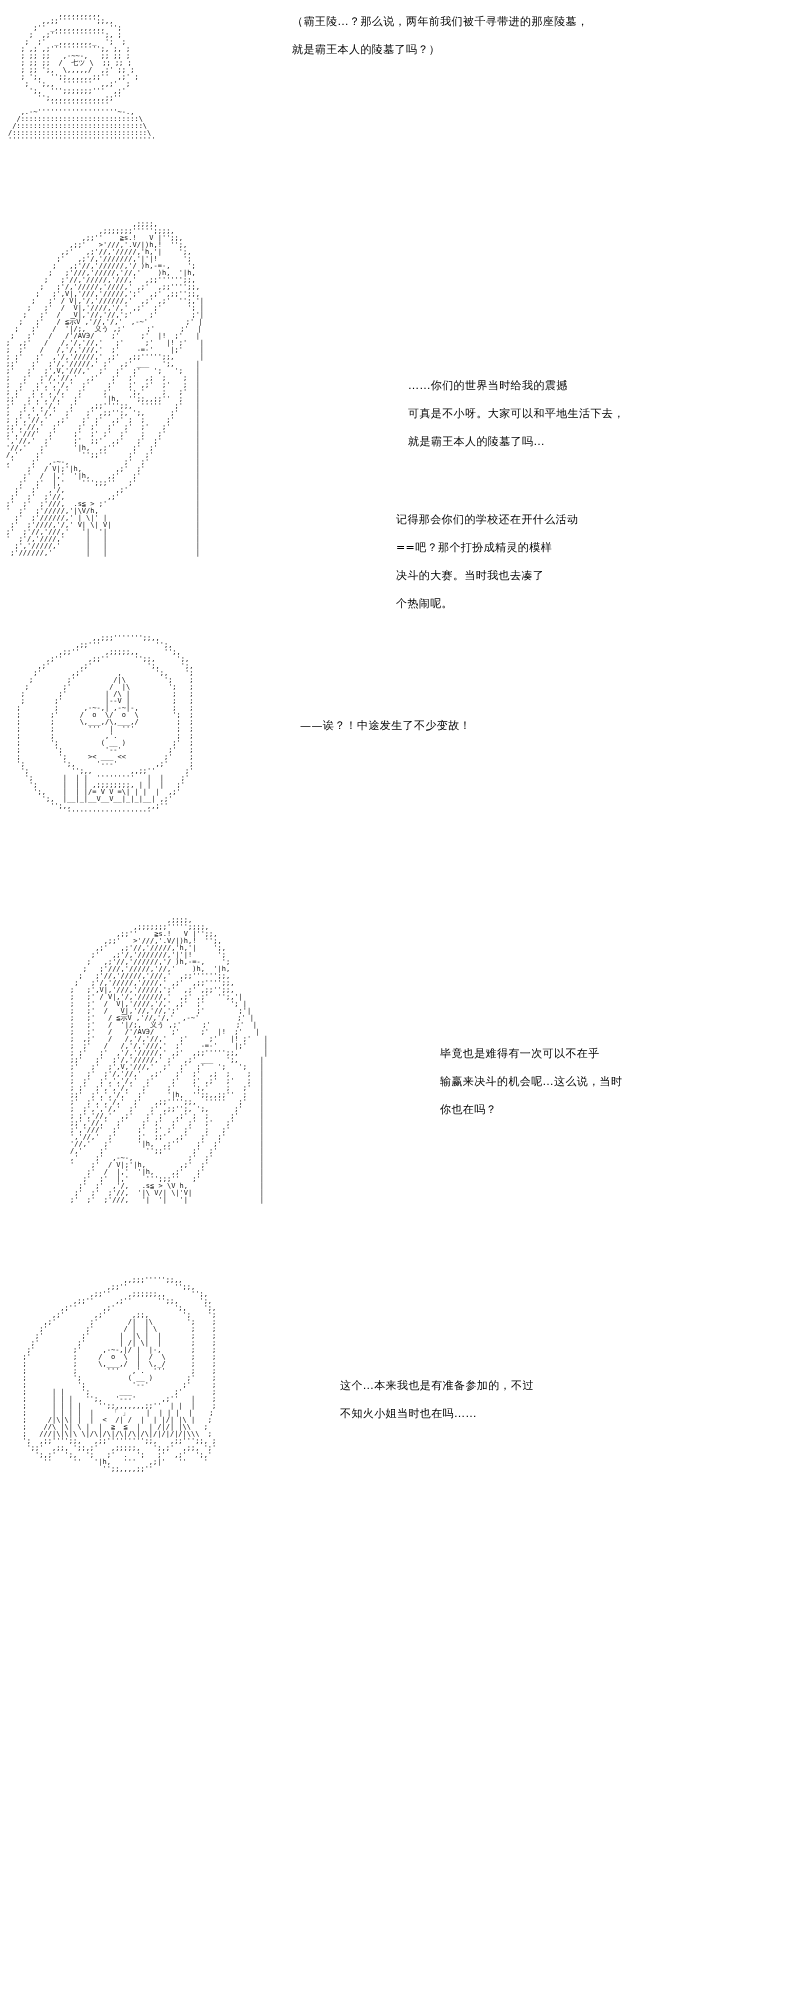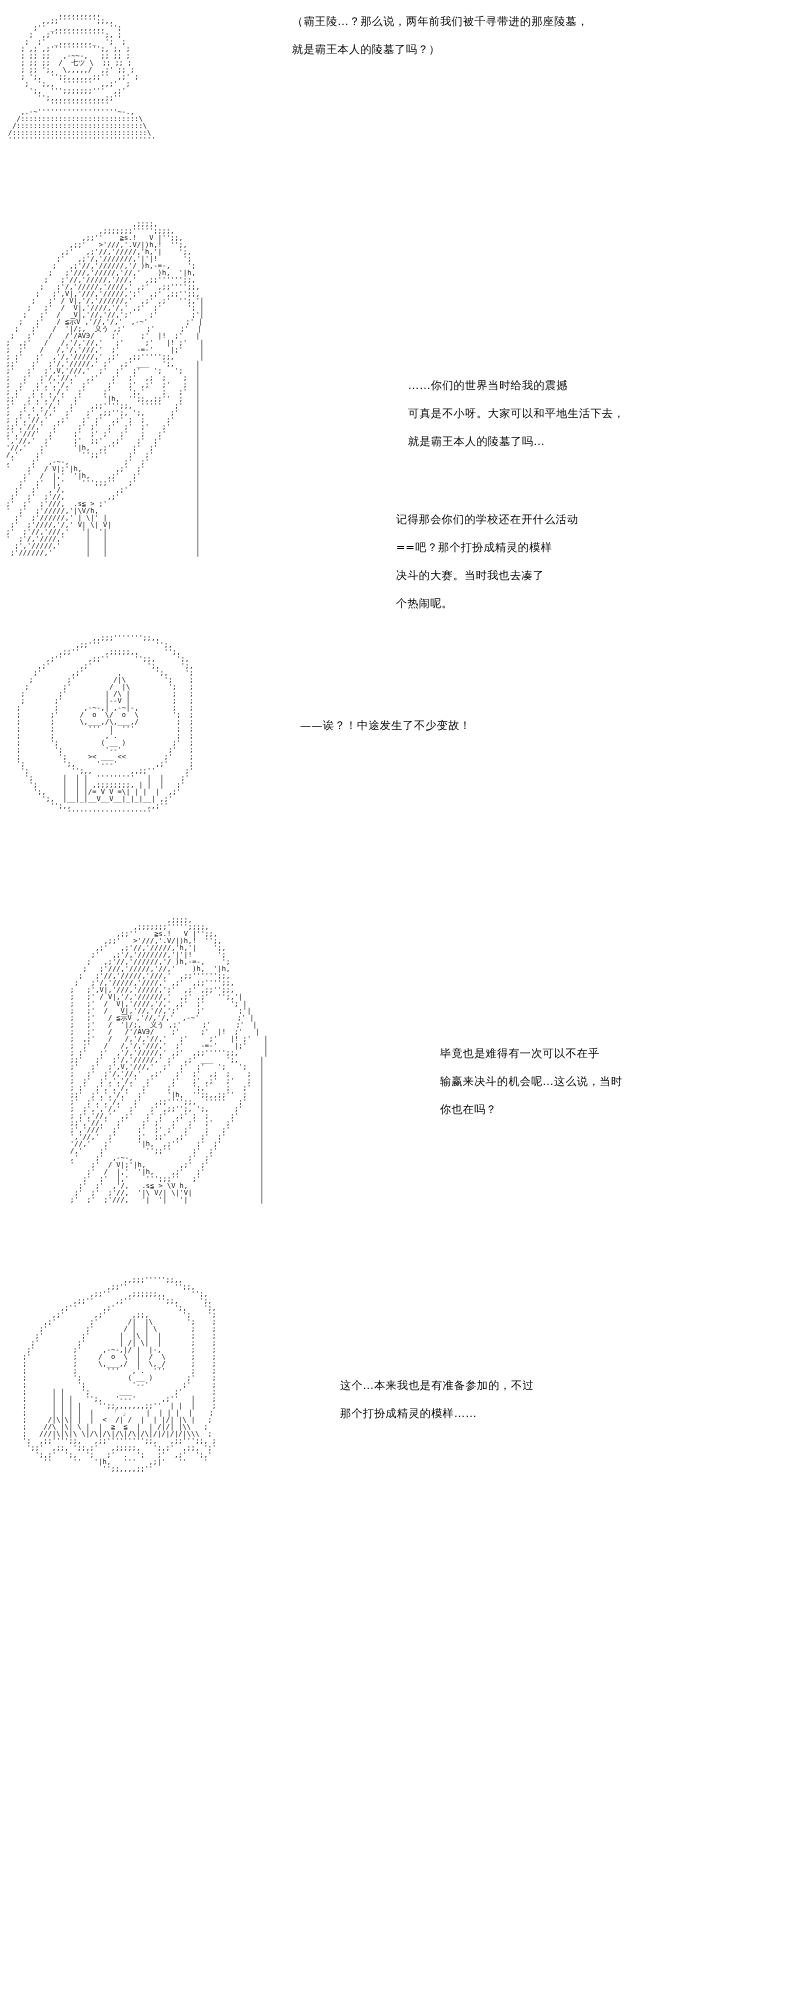--- a/index.html
+++ b/index.html
@@ -246,16 +246,16 @@
   ;      | | | |  |    「 」    |  | | |  |    ;
   ;     /|\|\| |  |  &lt;  /| /  |  | |/| |\ |   ;
   ;    //\ |\| \ |  |  ≧  ≦  |  | /|/| |\\   ;
   ;   ///|\|\|\ \|/\|/\|/\|/\|/\|/|/|/|/|\\\  ;
   ';  ,;;'''';;,   ,;;''''''''';;,   ,;;''';;, ;
    ';;'  ,;;, ';;,;'   ,;;;;;,   ';,;'  ,;;, ';'
      ';,;'  ';,  ';   ;'  .  ';   ;'  ,;'  ';,'
        ''     ''   '|h,   '''   ,;|'   ''    '
                      '';;,,,,;;''</pre>
     <div class="dialogue" id="txt6">这个…本来我也是有准备参加的，不过
-那个打扮成精灵的模样……</div>
+不知火小姐当时也在吗……</div>
   </div>
 
 </div>
 
 </body></html>

